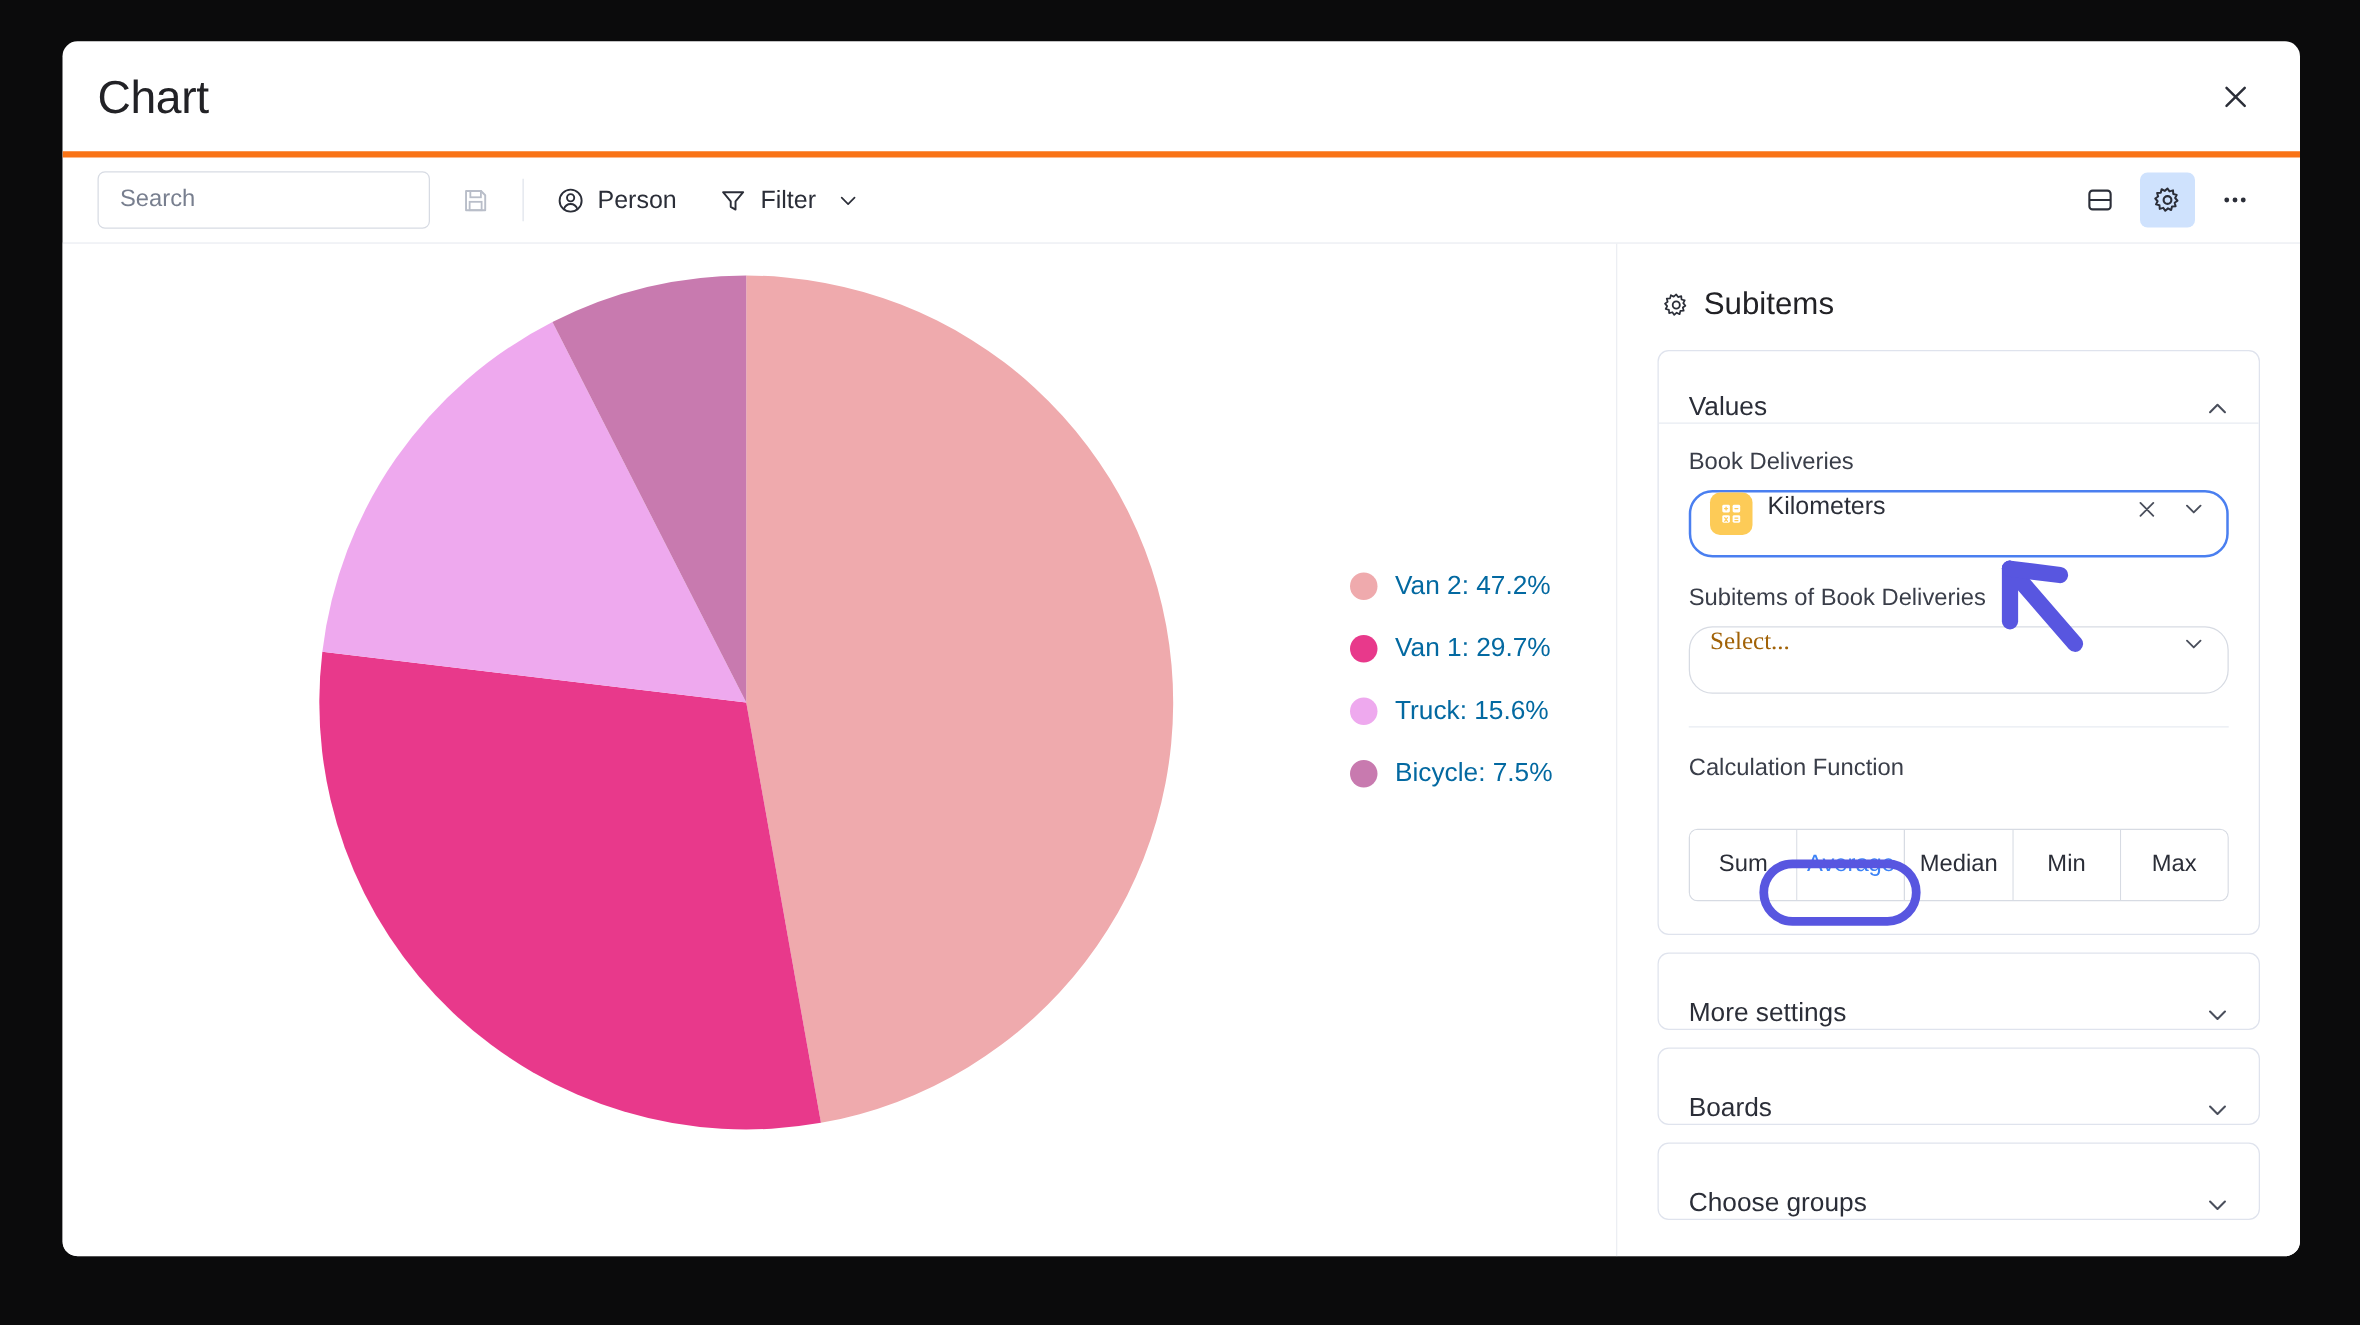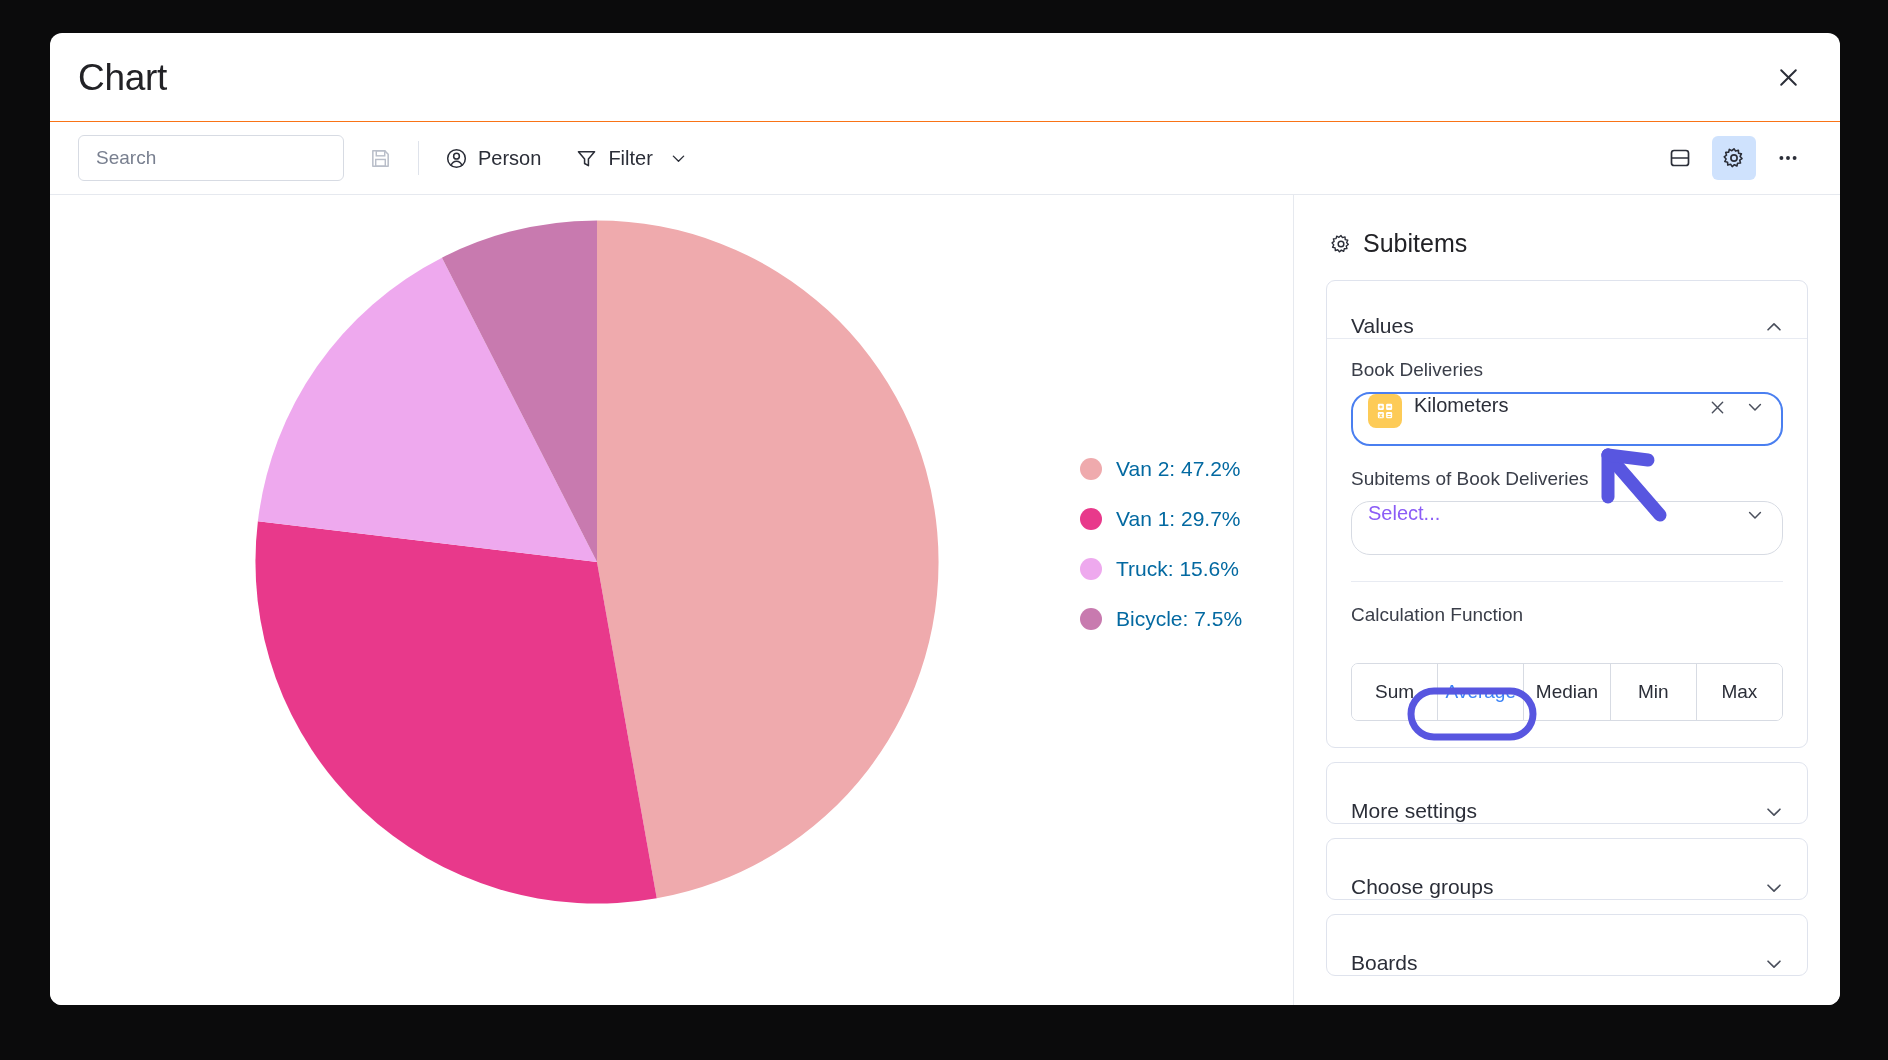--- a/index.html
+++ b/index.html
@@ -61,21 +61,21 @@
     align-items: center;
     justify-content: center;
     cursor: pointer;
     border-radius: 6px;
   }
 
   
   #toolbar {
     height: 74px;
     flex: 0 0 74px;
-    border-top: 1px solid #f97316;
+    border-top: 5px solid #f97316;
     border-bottom: 1px solid #e6e9ef;
     display: flex;
     align-items: center;
     padding: 0 30px 0 28px;
     gap: 0;
   }
   .tb-left { display: flex; align-items: center; gap: 0; }
   .tb-right { margin-left: auto; display: flex; align-items: center; gap: 10px; }
 
   #search-box {
@@ -246,21 +246,21 @@
   }
   .select-box.focused {
     border: 2px solid #4a7ff0;
     padding: 0 13px 0 15px;
   }
   .select-value {
     flex: 1;
     font-size: 20px;
     color: #2b2e38;
   }
-  .select-value.placeholder { color: #8b5cf6; }
+  .select-value.placeholder { color: #a16207; font-family: Liberation Serif, serif; }
 
   .value-icon {
     width: 34px;
     height: 34px;
     border-radius: 8px;
     background: #fdcb57;
     display: flex;
     align-items: center;
     justify-content: center;
     flex: 0 0 34px;
@@ -517,29 +517,29 @@
             <div class="panel-card">
               <div class="card-head" style="height: 60px;">
                 <span class="card-head-title">More settings</span>
                 <svg width="22" height="22" viewBox="0 0 24 24" fill="none">
                   <path d="M5.5 9 L12 15.5 L18.5 9" stroke="#4a4f5c" stroke-width="1.8" stroke-linecap="round" stroke-linejoin="round"></path>
                 </svg>
               </div>
             </div>
             <div class="panel-card">
               <div class="card-head" style="height: 60px;">
-                <span class="card-head-title">Choose groups</span>
+                <span class="card-head-title">Boards</span>
                 <svg width="22" height="22" viewBox="0 0 24 24" fill="none">
                   <path d="M5.5 9 L12 15.5 L18.5 9" stroke="#4a4f5c" stroke-width="1.8" stroke-linecap="round" stroke-linejoin="round"></path>
                 </svg>
               </div>
             </div>
             <div class="panel-card">
               <div class="card-head" style="height: 60px;">
-                <span class="card-head-title">Boards</span>
+                <span class="card-head-title">Choose groups</span>
                 <svg width="22" height="22" viewBox="0 0 24 24" fill="none">
                   <path d="M5.5 9 L12 15.5 L18.5 9" stroke="#4a4f5c" stroke-width="1.8" stroke-linecap="round" stroke-linejoin="round"></path>
                 </svg>
               </div>
             </div>
           </div>
 
       </div>
     </div>
   </div>

